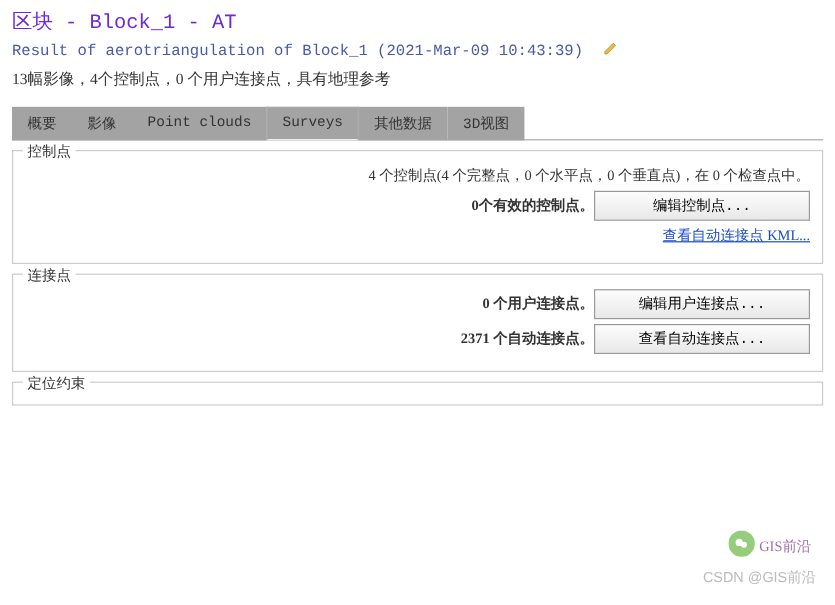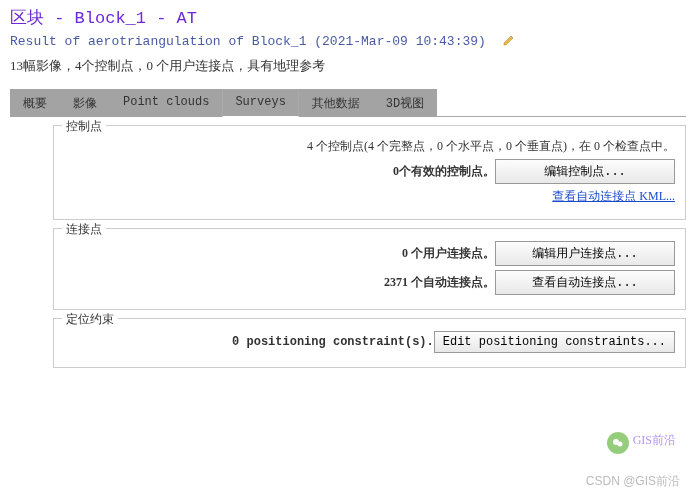--- a/index.html
+++ b/index.html
@@ -50,21 +50,20 @@
   }
   .tab.active {
     border-color: #aaa;
     border-bottom: 1px solid #fff;
   }
   .group {
     border: 1px solid #ccc;
     margin-top: 8px;
     padding: 8px 10px 10px 10px;
     position: relative;
-    margin-left: 43px;
   }
   .group-title {
     position: absolute;
     top: -8px;
     left: 8px;
     background: #fff;
     padding: 0 4px;
     font-size: 12px;
   }
   .row {
@@ -89,26 +88,26 @@
     min-width: 180px;
     text-align: center;
     background: linear-gradient(#fdfdfd, #e8e8e8);
     border: 1px solid #999;
     cursor: pointer;
   }
   .mono { font-family: "Courier New", monospace; }
   .footer-logo {
     position: fixed;
     right: 20px;
-    bottom: 50px;
+    bottom: 40px;
     display: flex;
-    align-items: flex-start;
+    align-items: flex-end;
     opacity: 0.65;
     font-size: 12px;
-    color: #8b5cf6;
+    color: #701a75;
   }
   .footer-logo .circle {
     width: 22px; height: 22px; border-radius: 50%;
     background: #5fb336;
     margin-right: 4px;
     display: flex; align-items: center; justify-content: center;
     color: #fff; font-size: 10px;
   }
   .footer-watermark {
     position: fixed;
@@ -168,24 +167,20 @@
     <button class="btn">编辑用户连接点...</button>
   </div>
   <div class="row">
     <div class="indent bold">2371 个自动连接点。</div>
     <button class="btn">查看自动连接点...</button>
   </div>
 </div>
 
 <div class="group">
   <div class="group-title">定位约束</div>
-  <div class="row">
-    <div class="indent bold mono">0 positioning constraint(s).</div>
-    <button class="btn mono">Edit positioning constraints...</button>
-  </div>
 </div>
 
 <div class="footer-logo">
   <div class="circle">
     <svg width="12" height="12" viewBox="0 0 12 12">
         <circle cx="4" cy="5" r="3" fill="#fff"></circle>
         <circle cx="8" cy="7" r="2.5" fill="#fff"></circle>
       </svg>
   </div>
   <span>GIS前沿</span>

